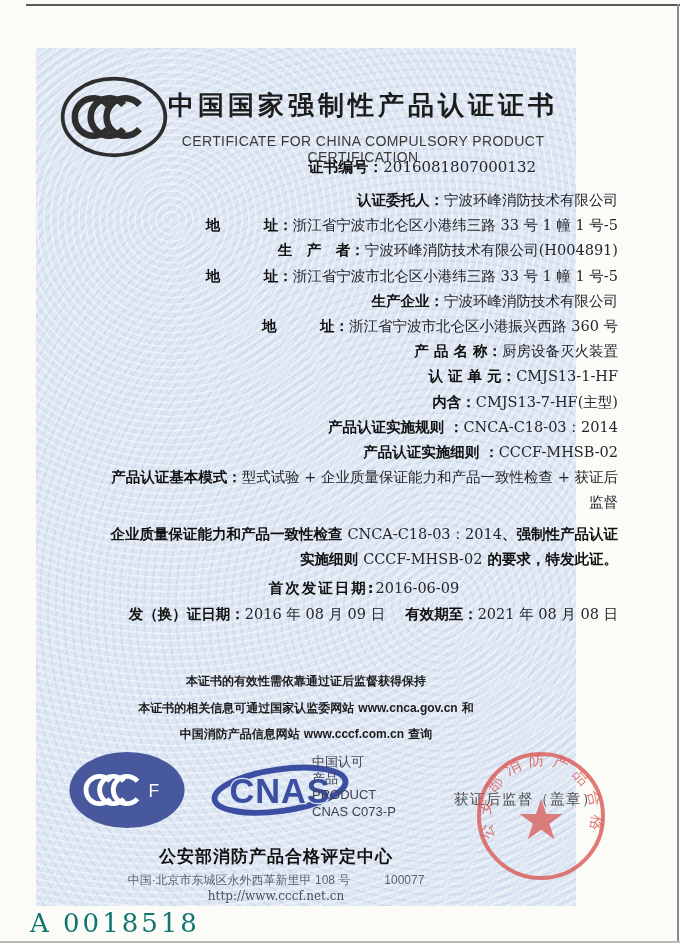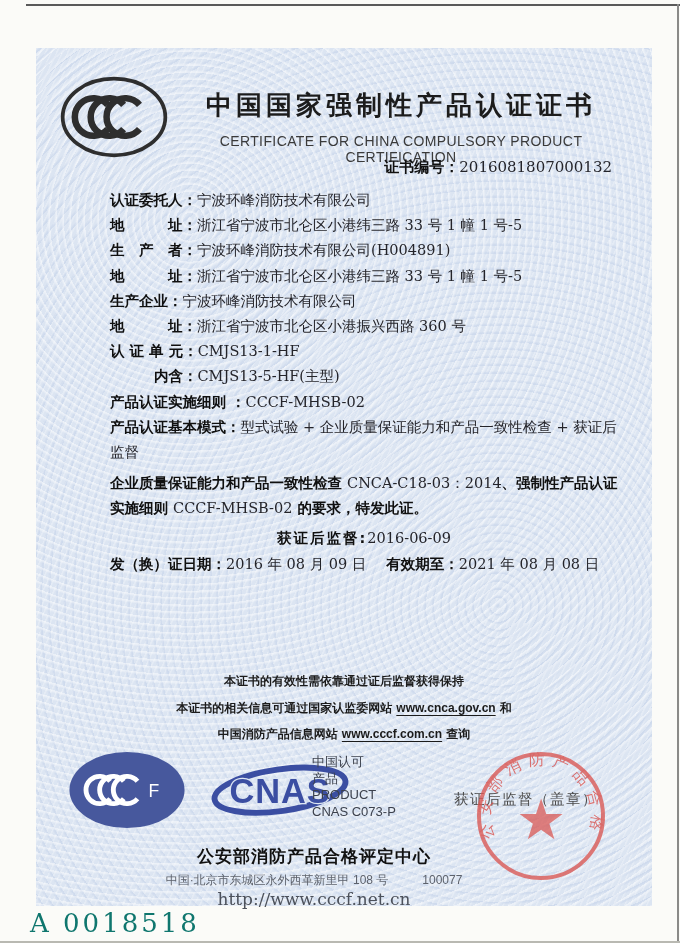--- a/index.html
+++ b/index.html
@@ -6,21 +6,21 @@
   body { background:#e8e8e4; font-family:"DejaVu Sans", sans-serif; }
   .page {
     position:relative; width:680px; height:943px; margin:0 auto;
     background:#fbfbf8; overflow:hidden;
   }
   .scan-top   { position:absolute; top:4px; left:26px; right:0; height:2px; background:#5a5a5a; }
   .scan-right { position:absolute; top:4px; right:1px; bottom:0; width:2px; background:#8a8a88; }
   .scan-bottom{ position:absolute; bottom:0; left:0; right:0; height:2px; background:#b9b9b2; }
 
   .cert {
-    position:absolute; left:36px; top:48px; width:616px; height:858px;
+    position:absolute; left:36px; top:48px; width:540px; height:858px;
     background-color:#dce5f2;
     background-image:
       repeating-radial-gradient(circle at 25% 20%, rgba(255,255,255,0.45) 0 1px, rgba(255,255,255,0) 3px 7px),
       repeating-radial-gradient(circle at 75% 65%, rgba(196,210,233,0.55) 0 1px, rgba(255,255,255,0) 3px 8px),
       repeating-linear-gradient(115deg, rgba(255,255,255,0.25) 0 1px, rgba(255,255,255,0) 2px 5px);
   }
 
   
   .ccc-logo { position:absolute; left:22px; top:26px; width:112px; height:86px; }
   .title-block { position:absolute; left:130px; right:16px; top:40px; text-align:center; }
@@ -33,36 +33,36 @@
     font-family:"Liberation Sans", sans-serif;
   }
   .cert-no {
     position:absolute; top:110px; right:40px; font-size:15px; color:#1e1e1e;
   }
   .cert-no .lbl { font-weight:700;text-align:center; }
   .cert-no .val { font-family:"DejaVu Serif", serif; }
 
   
   .body { position:absolute; left:74px; top:140px; width:508px; font-size:14.5px; line-height:25.2px; color:#161616; }
-  .row  { text-align:left; }
+  .row  { text-align:right; }
   .lbl  { font-weight:700; color:#101010; font-family:"DejaVu Sans", sans-serif; }
   .val  { font-family:"DejaVu Serif", serif; color:#24242a; }
   .indent { padding-left:44px; }
   .statement { margin-top:6px; }
   .first-issue { margin-top:4px; text-align:center; }
   .first-issue .lbl { letter-spacing:2px; }
   .issue-row { margin-top:1px; }
   .gap-left { margin-left:20px; }
 
   
   .notes {
     position:absolute; left:0; right:0; top:620px; text-align:center;
     font-size:12px; line-height:26.5px; color:#1b1b1b; font-weight:600;
   }
-  .notes .url { font-weight:600; text-decoration:underline; text-underline-offset:3px;
+  .notes .url { font-weight:600; text-underline-offset:3px;
     font-family:"Liberation Sans", sans-serif; }
 
   
   .cccf-logo { position:absolute; left:30px; top:702px; width:122px; height:80px; }
   .cnas-logo { position:absolute; left:168px; top:706px; width:152px; height:76px; }
   .accred {
     position:absolute; left:276px; top:706px; font-size:13px; line-height:16.5px;
     color:#3c414d; font-family:"Liberation Sans", sans-serif;
   }
 
@@ -72,21 +72,21 @@
     color:#4a4a4a; white-space:nowrap;
   }
   .stamp { position:absolute; left:436px; top:699px; width:138px; height:138px; opacity:0.85; pointer-events:none; }
 
   
   .issuer-name { position:absolute; left:0; right:60px; top:797px; text-align:center;
     font-size:17px; font-weight:700; color:#111; letter-spacing:1px; }
   .issuer-addr { position:absolute; left:0; right:60px; top:824px; text-align:center;
     font-size:12px; color:#5d626c; font-family:Liberation Sans, sans-serif; }
   .issuer-site { position:absolute; left:0; right:60px; top:841px; text-align:center;
-    font-size:17px; color:#4c515b; font-family:"DejaVu Serif", serif; }
+    font-size:12px; color:#4c515b; font-family:"DejaVu Serif", serif; }
   .addr-gap { display:inline-block; width:34px; }
 
   
   .serial {
     position:absolute; left:30px; top:908px; font-size:26px; letter-spacing:3px;
     color:#0f766e; font-family:"DejaVu Serif", serif;text-align:right;
   }
 </style>
 </head>
 <body>
@@ -114,31 +114,33 @@
       <span class="lbl">证书编号：</span><span class="val">2016081807000132</span>
     </div>
 
     <div class="body">
       <div class="row"><span class="lbl">认证委托人：</span><span class="val">宁波环峰消防技术有限公司</span></div>
       <div class="row"><span class="lbl">地　　　址：</span><span class="val">浙江省宁波市北仑区小港纬三路 33 号 1 幢 1 号-5</span></div>
       <div class="row"><span class="lbl">生　产　者：</span><span class="val">宁波环峰消防技术有限公司(H004891)</span></div>
       <div class="row"><span class="lbl">地　　　址：</span><span class="val">浙江省宁波市北仑区小港纬三路 33 号 1 幢 1 号-5</span></div>
       <div class="row"><span class="lbl">生产企业：</span><span class="val">宁波环峰消防技术有限公司</span></div>
       <div class="row"><span class="lbl">地　　　址：</span><span class="val">浙江省宁波市北仑区小港振兴西路 360 号</span></div>
+      <div class="row"><span class="lbl">产 品 名 称：</span><span class="val">厨房设备灭火装置</span></div>
       <div class="row"><span class="lbl">认 证 单 元：</span><span class="val">CMJS13-1-HF</span></div>
-      <div class="row indent"><span class="lbl">内含：</span><span class="val">CMJS13-5-HF(主型)</span></div>
+      <div class="row indent"><span class="lbl">内含：</span><span class="val">CMJS13-7-HF(主型)</span></div>
+      <div class="row"><span class="lbl">产品认证实施规则 ：</span><span class="val">CNCA-C18-03：2014</span></div>
       <div class="row"><span class="lbl">产品认证实施细则 ：</span><span class="val">CCCF-MHSB-02</span></div>
       <div class="row"><span class="lbl">产品认证基本模式：</span><span class="val">型式试验 + 企业质量保证能力和产品一致性检查 + 获证后监督</span></div>
 
       <div class="row statement">
         <span class="lbl">企业质量保证能力和产品一致性检查 </span><span class="val">CNCA-C18-03：2014</span><span class="lbl">、强制性产品认证实施细则 </span><span class="val">CCCF-MHSB-02</span><span class="lbl"> 的要求，特发此证。</span>
       </div>
 
       <div class="row first-issue">
-        <span class="lbl">获证后监督:</span><span class="val">2016-06-09</span>
+        <span class="lbl">首次发证日期:</span><span class="val">2016-06-09</span>
       </div>
 
       <div class="row issue-row">
         <span class="lbl">发（换）证日期：</span><span class="val">2016 年 08 月 09 日</span><span class="lbl gap-left">有效期至：</span><span class="val">2021 年 08 月 08 日</span>
       </div>
     </div>
 
     <div class="notes">
       <div>本证书的有效性需依靠通过证后监督获得保持</div>
       <div><span>本证书的相关信息可通过国家认监委网站 </span><span class="url">www.cnca.gov.cn</span><span> 和</span></div>

